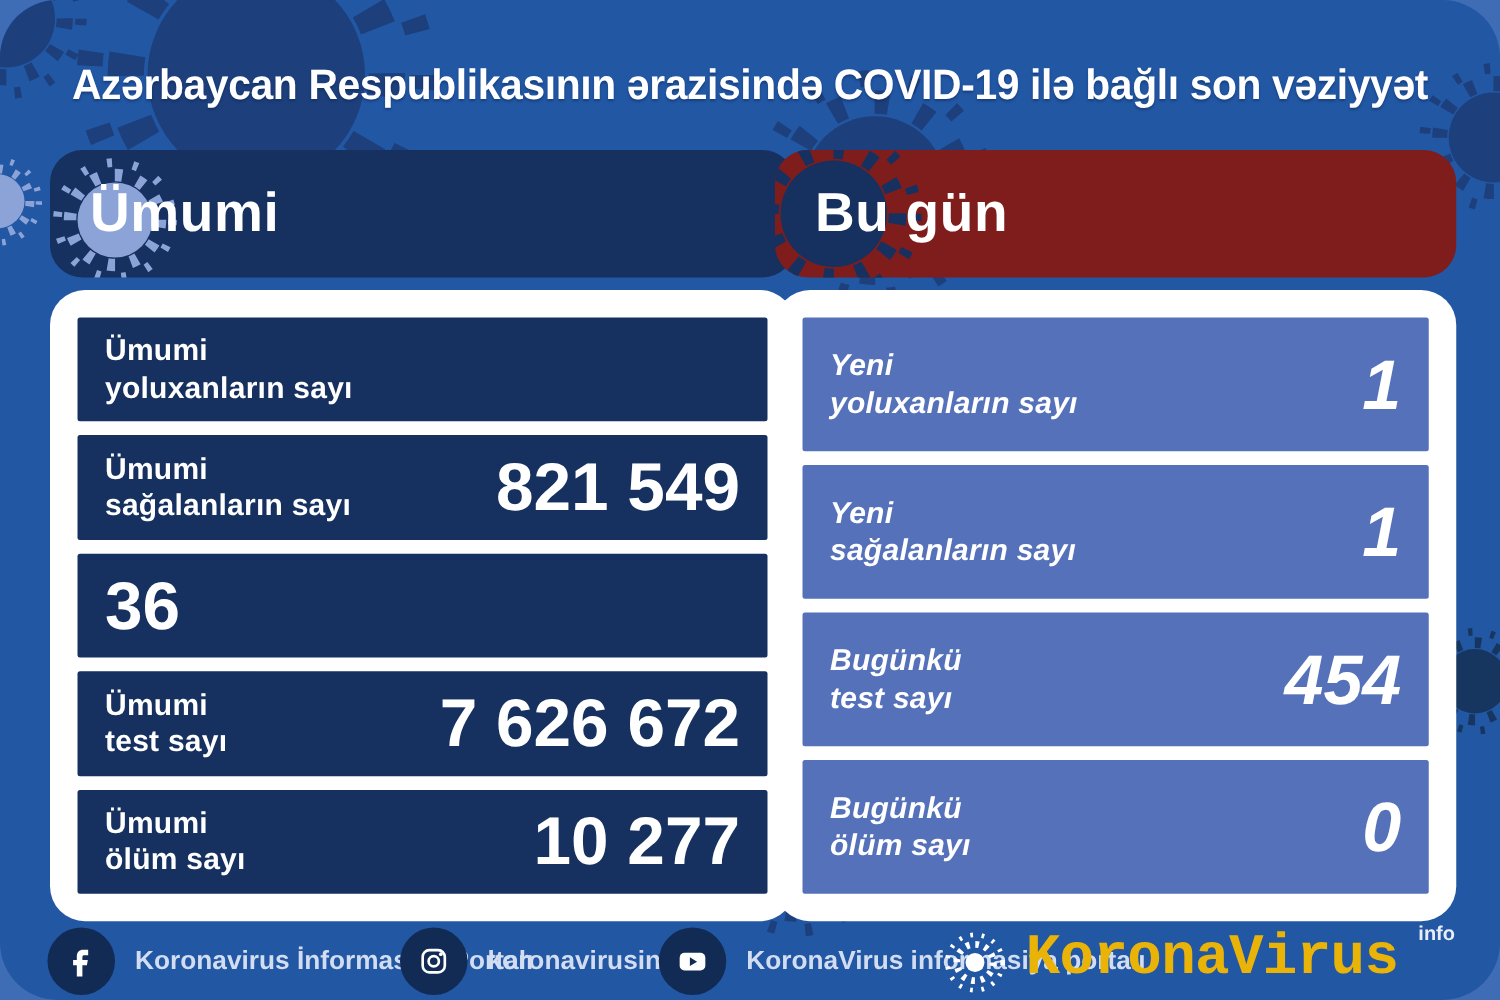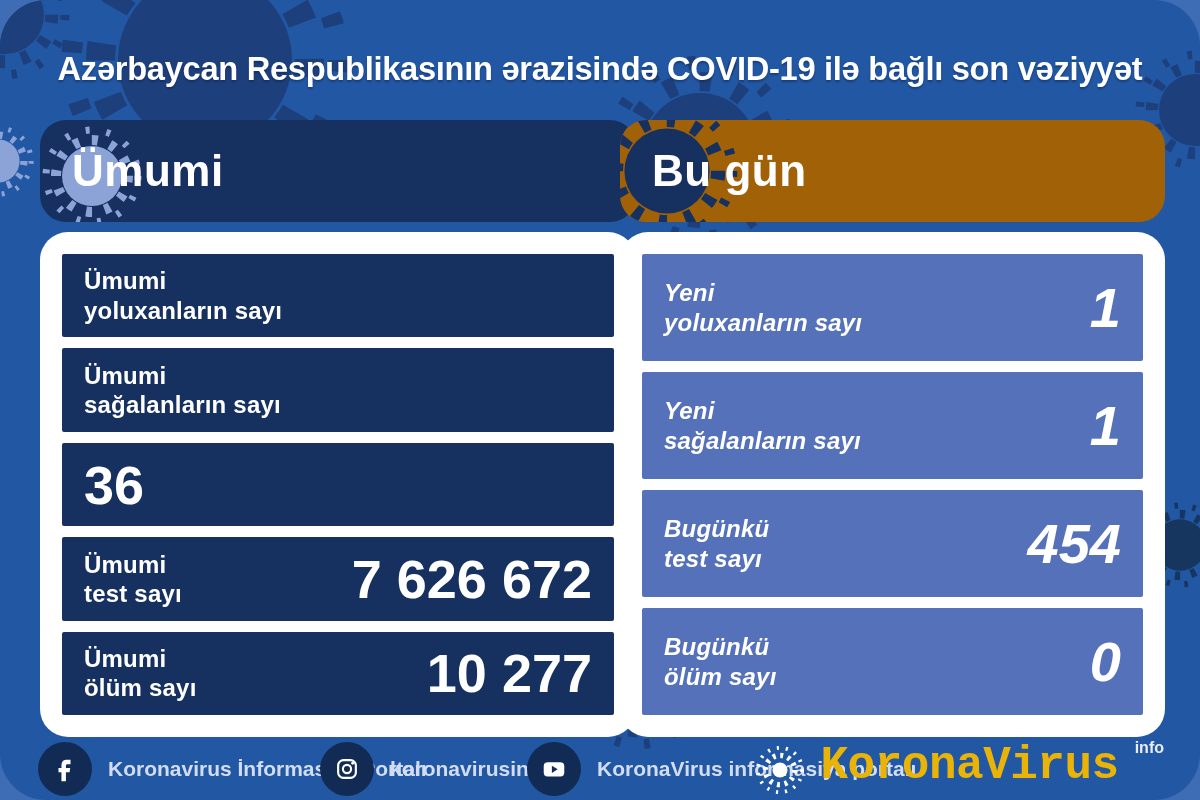--- a/index.html
+++ b/index.html
@@ -33,21 +33,21 @@
 
   .col{position:absolute;top:120px;z-index:4;}
   .col.left{left:40px;width:596px;}
   .col.right{left:620px;width:545px;}
 
   .card-header{
     position:relative;height:102px;border-radius:26px;overflow:hidden;
     display:flex;align-items:center;
   }
   .card-header.navy{background:#16315f;}
-  .card-header.peri{background:#a16207;}
+  .card-header.peri{background:#7f1d1d;}
   .card-header .hdr-virus{position:absolute;z-index:1;}
   .card-header.navy .hdr-virus{left:2px;top:6px;width:100px;height:100px;color:#8ca3d8;}
   .card-header.peri .hdr-virus{left:-24px;top:-20px;width:142px;height:142px;color:#16315f;}
   .card-header .hdr-text{
     position:relative;z-index:2;color:#fff;font-size:44px;font-weight:bold;
     margin-left:32px;letter-spacing:0.5px;
   }
   .card-header .hdr-date{
     position:absolute;z-index:2;right:28px;top:50%;transform:translateY(-50%);
     color:#c8d4ee;font-size:38px;font-weight:bold;letter-spacing:1px;
@@ -149,20 +149,21 @@
         <div class="row-label">
           <span>Ümumi</span>
           <span>yoluxanların sayı</span>
         </div>
       </div>
       <div class="row navy-row">
         <div class="row-label">
           <span>Ümumi</span>
           <span>sağalanların sayı</span>
         </div>
+        <div class="row-value">821 549</div>
       </div>
       <div class="row navy-row">
         <div class="row-value">36</div>
       </div>
       <div class="row navy-row">
         <div class="row-label">
           <span>Ümumi</span>
           <span>test sayı</span>
         </div>
         <div class="row-value">7 626 672</div>

